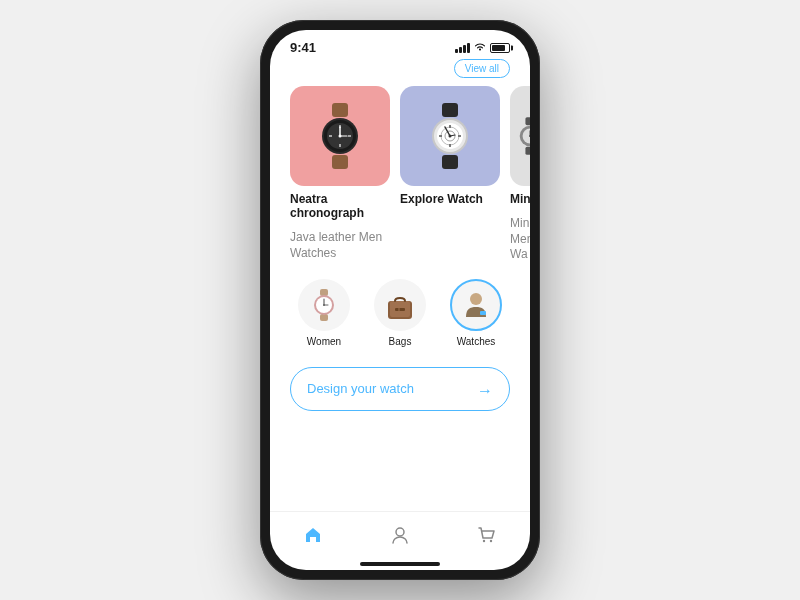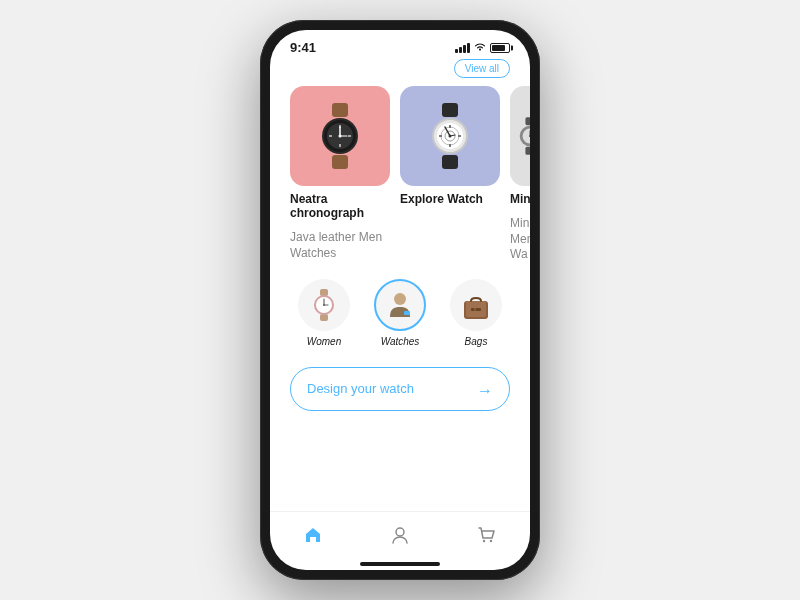--- a/index.html
+++ b/index.html
@@ -179,21 +179,20 @@
       line-height: 1.3;
     }
 
     
     .categories-row {
       display: flex;
       gap: 8px;
       padding: 4px 20px 12px;
       justify-content: space-around;
       flex-shrink: 0;
-      font-style: italic;
     }
     .category-item {
       display: flex;
       flex-direction: column;
       align-items: center;
       gap: 5px;
       cursor: pointer;
     }
     .category-circle {
       width: 52px;
@@ -412,46 +411,46 @@
             <line x1="18" y1="18" x2="18" y2="12" stroke="#666" stroke-width="1.2" stroke-linecap="round"></line>
             <line x1="18" y1="18" x2="22" y2="18" stroke="#666" stroke-width="1" stroke-linecap="round"></line>
             <circle cx="18" cy="18" r="1" fill="#666"></circle>
           </svg>
         </div>
         <span class="category-label">Women</span>
       </div>
 
 
       <div class="category-item">
+        <div class="category-circle">
+          <svg width="36" height="36" viewBox="0 0 36 36" fill="none">
+
+            <rect x="6" y="14" width="24" height="18" rx="3" fill="#8B5E3C"></rect>
+            <rect x="8" y="14" width="20" height="16" rx="2" fill="#a0714f"></rect>
+
+            <path d="M13 14 C13 10 23 10 23 14" stroke="#6b4423" stroke-width="2" fill="none" stroke-linecap="round"></path>
+
+            <rect x="13" y="21" width="10" height="3" rx="1" fill="#6b4423"></rect>
+            <line x1="17" y1="21" x2="17" y2="24" stroke="#a0714f" stroke-width="1"></line>
+          </svg>
+        </div>
+        <span class="category-label">Bags</span>
+      </div>
+
+      <div class="category-item">
         <div class="category-circle active">
           <svg width="36" height="36" viewBox="0 0 36 36" fill="none">
 
             <circle cx="18" cy="12" r="6" fill="#c8a882"></circle>
             <path d="M8 30 C8 22 12 20 18 20 C24 20 28 22 28 30" fill="#8b7355"></path>
 
             <rect x="22" y="24" width="6" height="4" rx="1" fill="#4db8ff"></rect>
           </svg>
         </div>
         <span class="category-label">Watches</span>
-      </div>
-
-      <div class="category-item">
-        <div class="category-circle">
-          <svg width="36" height="36" viewBox="0 0 36 36" fill="none">
-
-            <rect x="6" y="14" width="24" height="18" rx="3" fill="#8B5E3C"></rect>
-            <rect x="8" y="14" width="20" height="16" rx="2" fill="#a0714f"></rect>
-
-            <path d="M13 14 C13 10 23 10 23 14" stroke="#6b4423" stroke-width="2" fill="none" stroke-linecap="round"></path>
-
-            <rect x="13" y="21" width="10" height="3" rx="1" fill="#6b4423"></rect>
-            <line x1="17" y1="21" x2="17" y2="24" stroke="#a0714f" stroke-width="1"></line>
-          </svg>
-        </div>
-        <span class="category-label">Bags</span>
       </div>
 
     </div>
 
     <div class="design-btn-row">
       <button class="design-btn">
         <span class="design-btn-text">Design your watch</span>
         <span class="design-btn-arrow">→</span>
       </button>
     </div>

